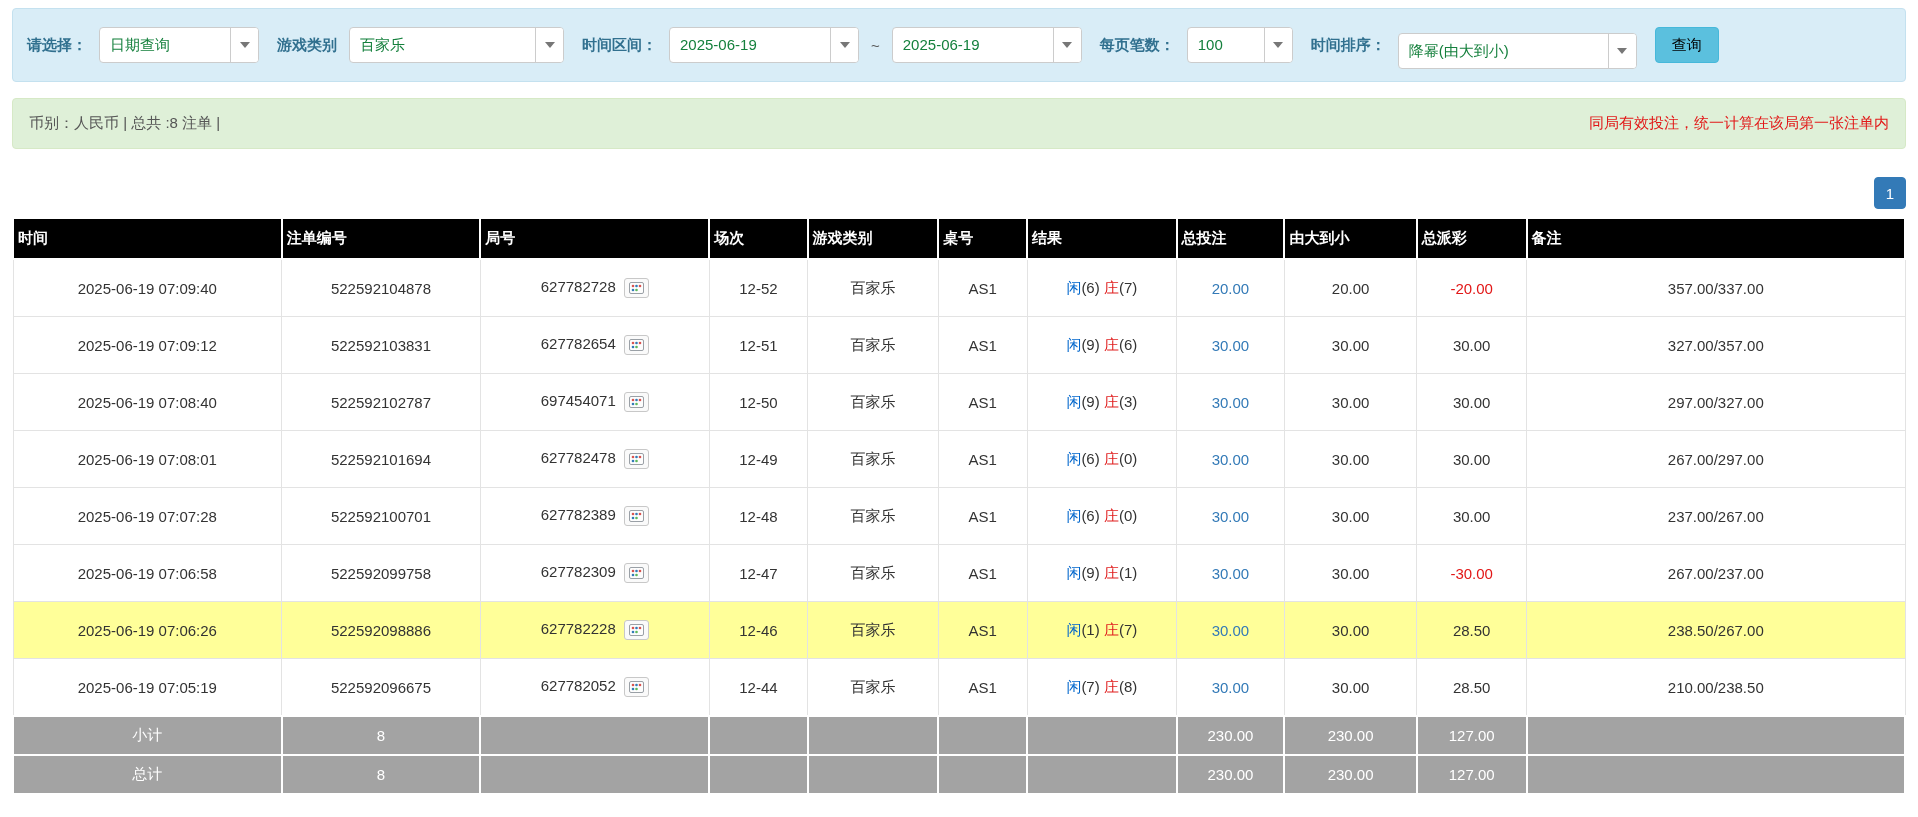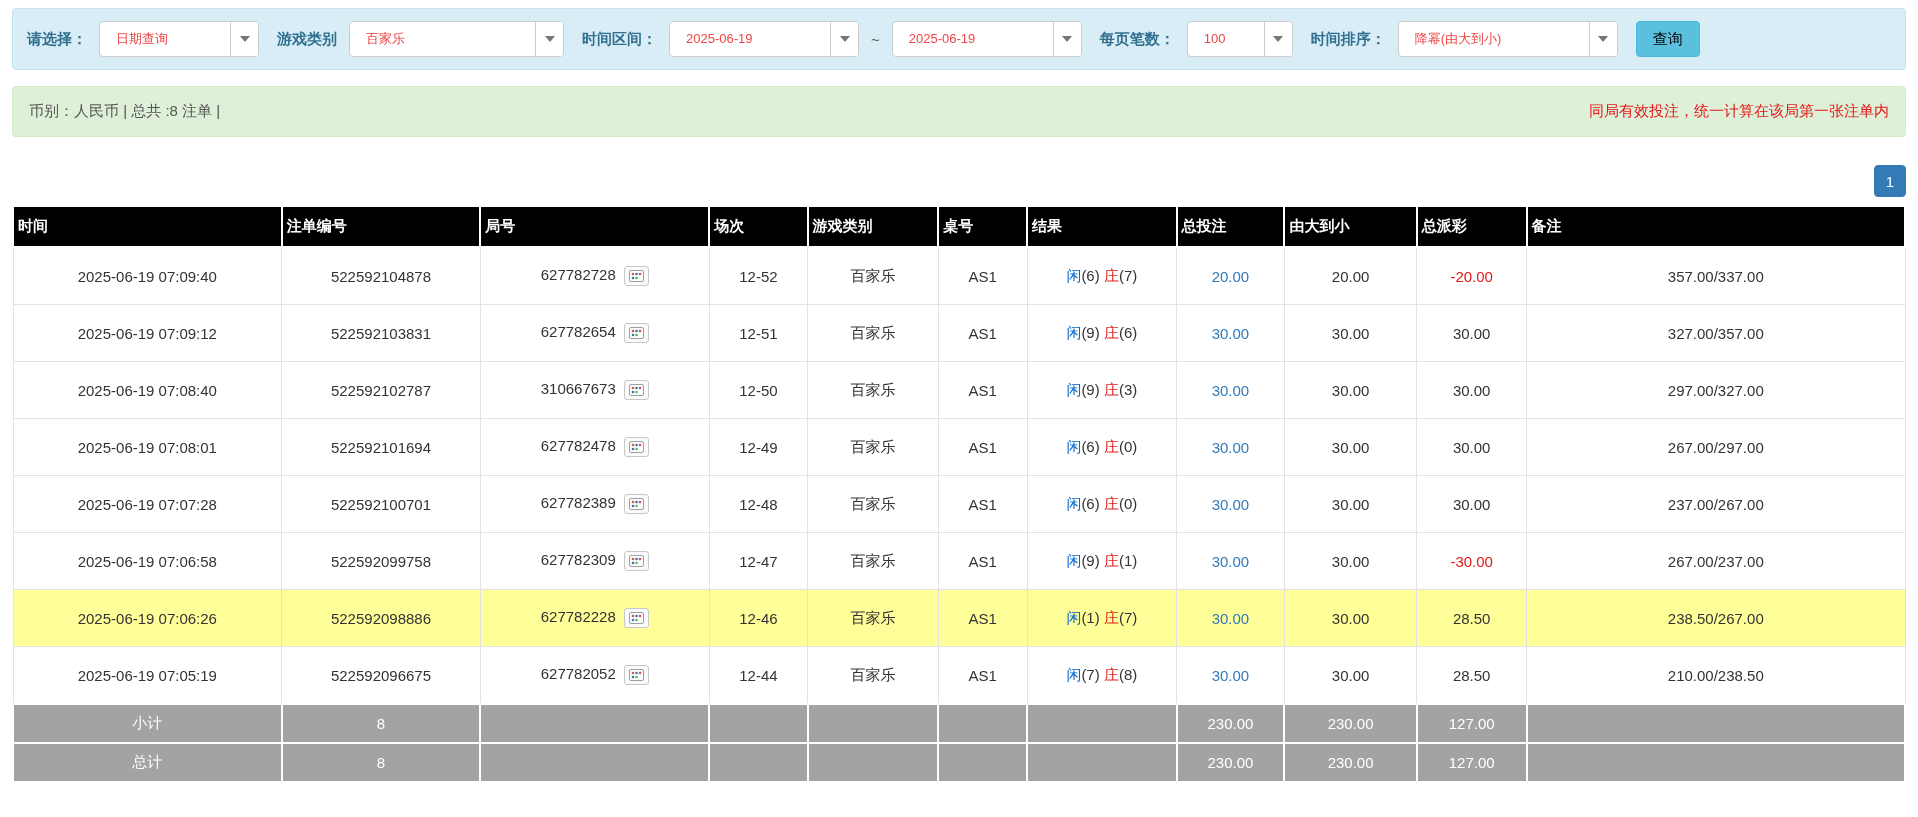--- a/index.html
+++ b/index.html
@@ -44,24 +44,24 @@
     align-items: stretch;
     height: 36px;
     background: #fff;
     border: 1px solid #ccc;
     border-radius: 4px;
     overflow: hidden;
     cursor: pointer;
   }
   .combo-value {
     flex: 1;
-    padding: 0 16px;
+    padding: 0 10px;
     line-height: 34px;
-    font-size: 13px;
-    color: #ef4444;
+    font-size: 15px;
+    color: #15803d;
     text-align: left;
     white-space: nowrap;
     overflow: hidden;
   }
   .combo-btn {
     width: 28px;
     border-left: 1px solid #ccc;
     background: #fff;
     display: flex;
     align-items: center;
@@ -72,21 +72,21 @@
     display: inline-block;
     width: 0; height: 0;
     border-left: 5px solid transparent;
     border-right: 5px solid transparent;
     border-top: 6px solid #777;
   }
   .w-select { width: 160px; }
   .w-game   { width: 215px; }
   .w-date   { width: 190px; }
   .w-size   { width: 106px; }
-  .w-sort   { width: 220px; }
+  .w-sort   { width: 239px; margin-top: 12px; }
   .tilde { font-size: 15px; color: #555; }
   .search-btn {
     height: 36px;
     padding: 0 16px;
     background: var(--search-button-bg, #5bc0de);
     border: 1px solid var(--search-button-border, #46b8da);
     color: #000000;
     font-size: 15px;
     border-radius: 4px;
     cursor: pointer;
@@ -319,21 +319,21 @@
           <td>AS1</td>
           <td><span class="player">闲</span><span class="score">(9)</span> <span class="banker">庄</span><span class="score">(6)</span></td>
           <td><span class="bet-link">30.00</span></td>
           <td>30.00</td>
           <td>30.00</td>
           <td>327.00/357.00</td>
         </tr>
         <tr>
           <td>2025-06-19 07:08:40</td>
           <td>522592102787</td>
-          <td class="round-cell"><span>310667673</span><span class="road-icon">
+          <td class="round-cell"><span>697454071</span><span class="road-icon">
               <svg width="15" height="12" viewBox="0 0 15 12" aria-hidden="true">
   <rect x="0.5" y="0.5" width="14" height="11" rx="1.5" fill="#fdfdfd" stroke="#9aa0a6"></rect>
   <circle cx="4" cy="4" r="1.3" fill="#d9534f"></circle>
                 <circle cx="7.5" cy="4" r="1.3" fill="#337ab7"></circle>
   <circle cx="11" cy="4" r="1.3" fill="#d9534f"></circle>
                 <circle cx="4" cy="8" r="1.3" fill="#337ab7"></circle>
   <circle cx="7.5" cy="8" r="1.3" fill="#5cb85c"></circle>
 </svg>
             </span></td>
           <td>12-50</td>

